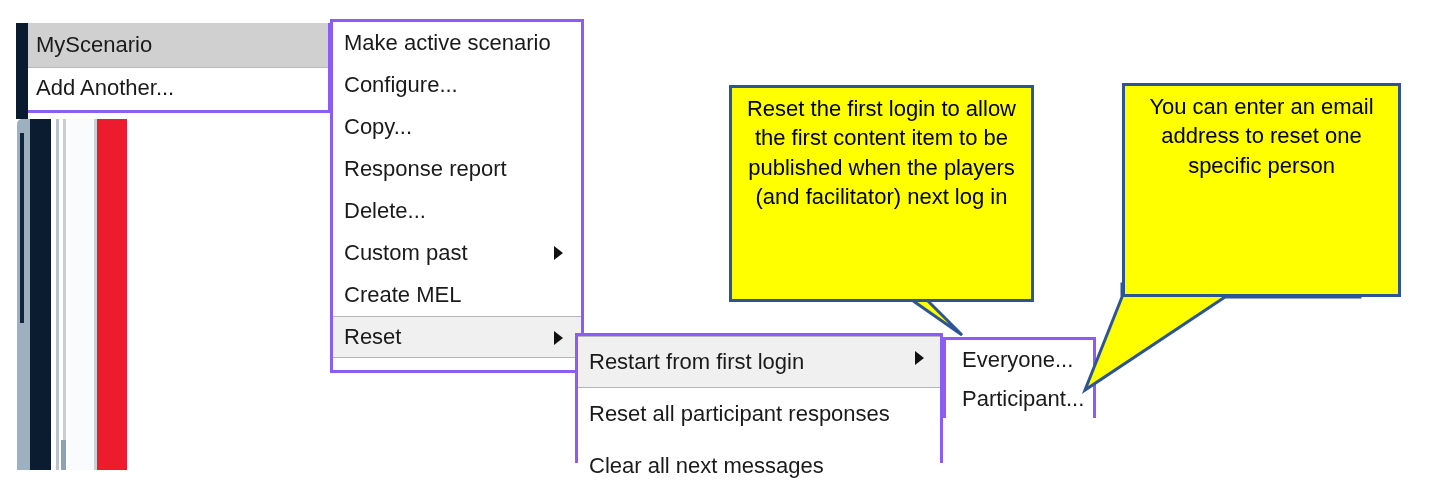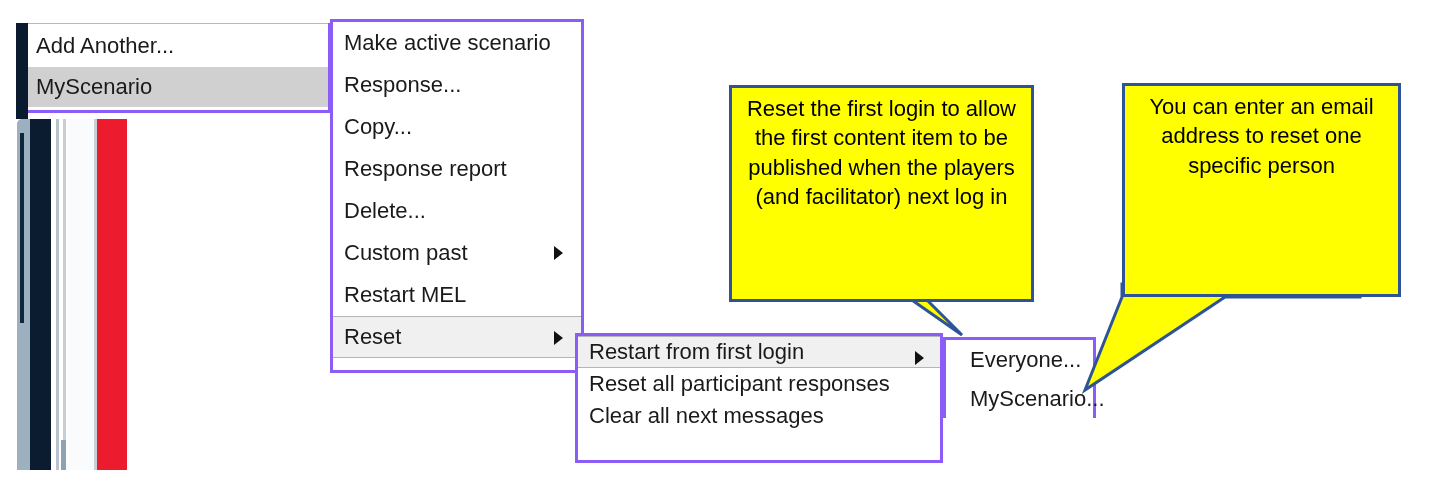--- a/index.html
+++ b/index.html
@@ -111,36 +111,36 @@
   #menu-actions .arrow { right: 18px; top: 14px; }
 
   
   #menu-resets {
     left: 575px;
     top: 333px;
     width: 368px;
     height: 130px;
   }
   #menu-resets .menu-item {
-    height: 32px;
+    height: 52px;
     padding-left: 11px;
     font-size: 22px;
   }
   #menu-resets .arrow { right: 16px; top: 14px; }
 
   
   #menu-who {
     left: 943px;
     top: 337px;
     width: 153px;
     height: 81px;
   }
   #menu-who .menu-item {
     height: 39px;
-    padding-left: 24px;
+    padding-left: 16px;
     font-size: 22px;
   }
 
   
   .callout-svg {
     position: absolute;
     overflow: visible;
   }
   .callout-body {
     position: absolute;
@@ -186,50 +186,50 @@
     <div class="bg-bar bg-white-b"></div>
     <div class="bg-bar bg-line-b"></div>
     <div class="bg-bar bg-white-c"></div>
     <div class="bg-bar bg-white-d"></div>
     <div class="bg-bar bg-line-c"></div>
     <div class="bg-bar bg-red"></div>
     <div class="bg-bar bg-tab-gray"></div>
   </div>
 
   <div class="menu" id="menu-scenarios">
+    <div class="menu-item highlight">
+      <span class="label">MyScenario</span>
+    </div>
     <div class="menu-item sep-top">
       <span class="label">Add Another...</span>
     </div>
-    <div class="menu-item highlight">
-      <span class="label">MyScenario</span>
-    </div>
   </div>
 
   <div class="menu" id="menu-actions">
     <div class="menu-item">
       <span class="label">Make active scenario</span>
     </div>
     <div class="menu-item">
-      <span class="label">Response...</span>
+      <span class="label">Configure...</span>
     </div>
     <div class="menu-item">
       <span class="label">Copy...</span>
     </div>
     <div class="menu-item">
       <span class="label">Response report</span>
     </div>
     <div class="menu-item">
       <span class="label">Delete...</span>
     </div>
     <div class="menu-item">
       <span class="label">Custom past</span>
       <span class="arrow"></span>
     </div>
     <div class="menu-item">
-      <span class="label">Restart MEL</span>
+      <span class="label">Create MEL</span>
     </div>
     <div class="menu-item highlight-soft">
       <span class="label">Reset</span>
       <span class="arrow"></span>
     </div>
   </div>
 
   <div class="menu" id="menu-resets">
     <div class="menu-item highlight-soft">
       <span class="label">Restart from first login</span>
@@ -241,21 +241,21 @@
     <div class="menu-item">
       <span class="label">Clear all next messages</span>
     </div>
   </div>
 
   <div class="menu" id="menu-who">
     <div class="menu-item">
       <span class="label">Everyone...</span>
     </div>
     <div class="menu-item">
-      <span class="label">MyScenario...</span>
+      <span class="label">Participant...</span>
     </div>
   </div>
 
   <svg class="callout-svg" style="left:729px; top:296px; width:310px; height:45px; z-index:2;" viewBox="0 0 310 45">
     <polygon points="85,2 180,2 233,39 196,2 294,2 294,-10 85,-10" fill="#ffff00" stroke="#2e5496" stroke-width="3" stroke-linejoin="miter"></polygon>
   </svg>
 
   <div class="callout-body" id="callout-reset-login">
     <span class="callout-text">Reset the first login to allow the first content item to be published when the players (and facilitator) next log in</span>
   </div>

